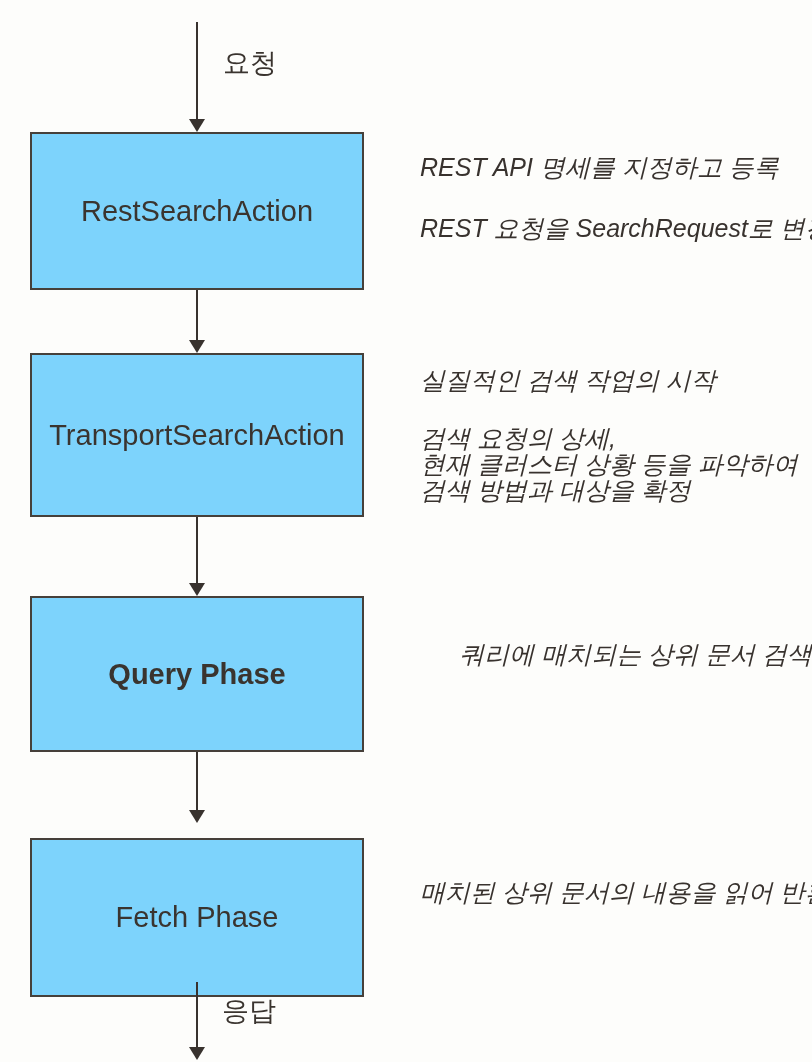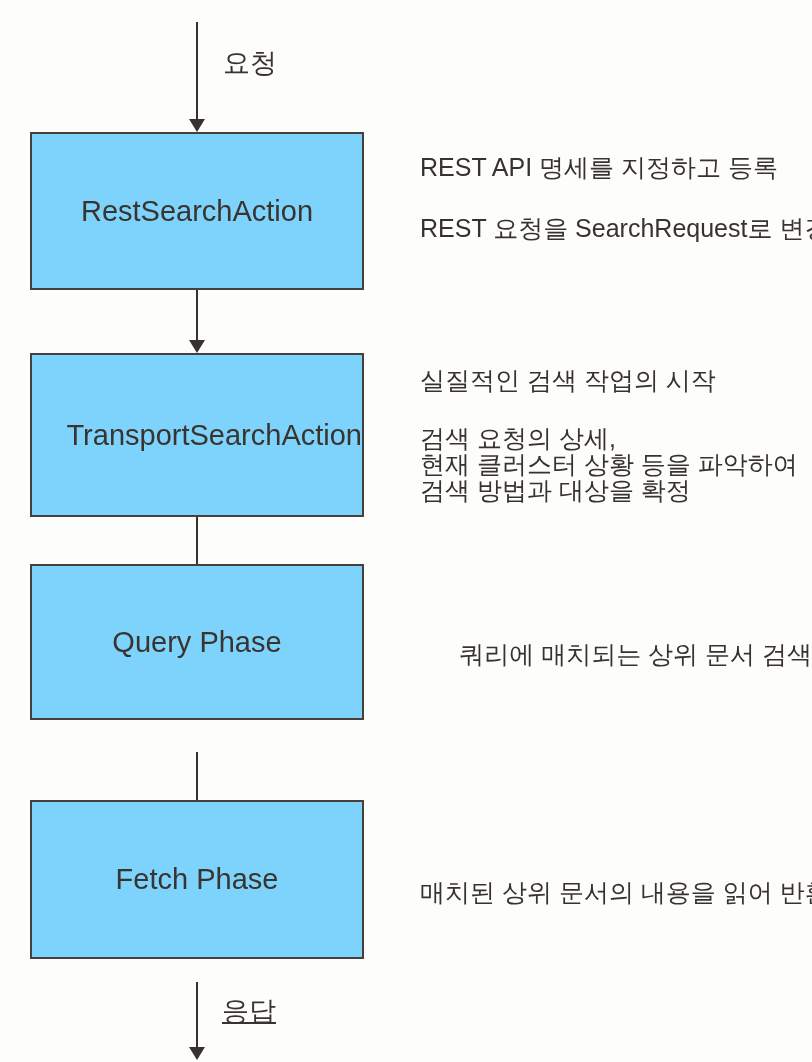--- a/index.html
+++ b/index.html
@@ -72,20 +72,21 @@
   .annotation {
     position: absolute;
     left: 420px;
     width: 392px;
     font-size: 25px;
     line-height: 26px;
     color: #38322e;
   }
   .annotation .line {
     white-space: nowrap;
+    font-style: italic;
   }
 </style>
 </head>
 <body>
 
 <div class="canvas">
 
   <div class="arrow" style="top:22px; height:110px;">
     <div class="stem"></div>
     <div class="head"></div>
@@ -100,55 +101,55 @@
   </div>
   <div class="annotation" style="top:215px;">
     <div class="line">REST 요청을 SearchRequest로 변경해</div>
   </div>
 
   <div class="arrow" style="top:290px; height:63px;">
     <div class="stem"></div>
     <div class="head"></div>
   </div>
 
-  <div class="flow-box" style="top:353px; height:164px;justify-content:flex-end;">
+  <div class="flow-box" style="top:353px; height:164px;">
     <span class="box-label">TransportSearchAction</span>
   </div>
   <div class="annotation" style="top:425px;">
     <div class="line">검색 요청의 상세,</div>
     <div class="line">현재 클러스터 상황 등을 파악하여</div>
     <div class="line">검색 방법과 대상을 확정</div>
   </div>
   <div class="annotation" style="top:367px;">
     <div class="line">실질적인 검색 작업의 시작</div>
   </div>
 
   <div class="arrow" style="top:517px; height:79px;">
     <div class="stem"></div>
     <div class="head"></div>
   </div>
 
-  <div class="flow-box" style="top:564px; height:156px;">
+  <div class="flow-box" style="top:596px; height:156px;font-weight:bold;">
     <span class="box-label">Query Phase</span>
   </div>
   <div class="annotation" style="top:641px;text-align:right;">
     <div class="line">쿼리에 매치되는 상위 문서 검색</div>
   </div>
 
   <div class="arrow" style="top:752px; height:71px;">
     <div class="stem"></div>
     <div class="head"></div>
   </div>
 
-  <div class="flow-box" style="top:800px; height:159px;">
+  <div class="flow-box" style="top:838px; height:159px;">
     <span class="box-label">Fetch Phase</span>
   </div>
   <div class="annotation" style="top:879px;">
     <div class="line">매치된 상위 문서의 내용을 읽어 반환</div>
   </div>
 
   <div class="arrow" style="top:982px; height:78px;">
     <div class="stem"></div>
     <div class="head"></div>
   </div>
-  <div class="flow-label" style="left:222px; top:993px;text-decoration:underline;">응답</div>
+  <div class="flow-label" style="left:222px; top:993px;">응답</div>
 
 </div>
 
 </body></html>

